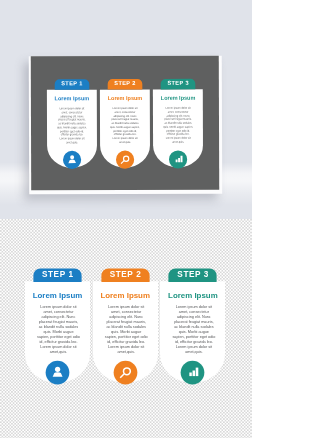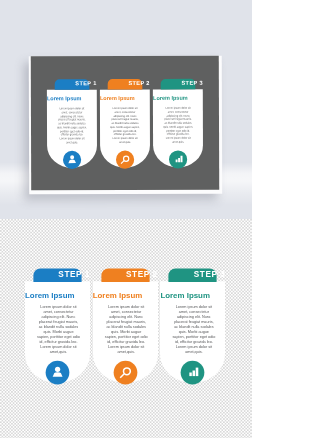--- a/index.html
+++ b/index.html
@@ -38,22 +38,22 @@
 
   
   #group-small{left:46.9px;top:74.2px;width:156.1px;height:97.54px;transform:rotate(-0.2deg);}
   #group-small .card{width:49.9px;height:97.54px;}
   #group-small .card.c1{left:0;}
   #group-small .card.c2{left:53.1px;}
   #group-small .card.c3{left:106.2px;}
 
   .cardsvg{position:absolute;left:0;top:0;width:100%;height:100%;overflow:visible;}
 
-  .tabtext{position:absolute;left:0;width:100%;text-align:right;color:#fff;font-weight:bold;}
-  .title{position:absolute;left:0;width:100%;text-align:left;font-weight:bold;}
+  .tabtext{position:absolute;left:0;width:100%;text-align:center;color:#fff;font-weight:bold;}
+  .title{position:absolute;left:0;width:100%;text-align:center;font-weight:bold;}
   .bodytext{position:absolute;text-align:center;color:#58595b;}
   .card.c1 .title{color:#1b7ec4;}
   .card.c2 .title{color:#ef8020;}
   .card.c3 .title{color:#1f9482;}
 
   
   #group-big .tabtext{top:9.3px;font-size:8.2px;line-height:9px;letter-spacing:.6px;text-indent:.6px;}
   #group-big .title{top:29.9px;font-size:7.9px;line-height:9px;}
   #group-big .bodytext{left:12px;width:43px;top:44.3px;font-size:3.8px;line-height:4.98px;}
 

